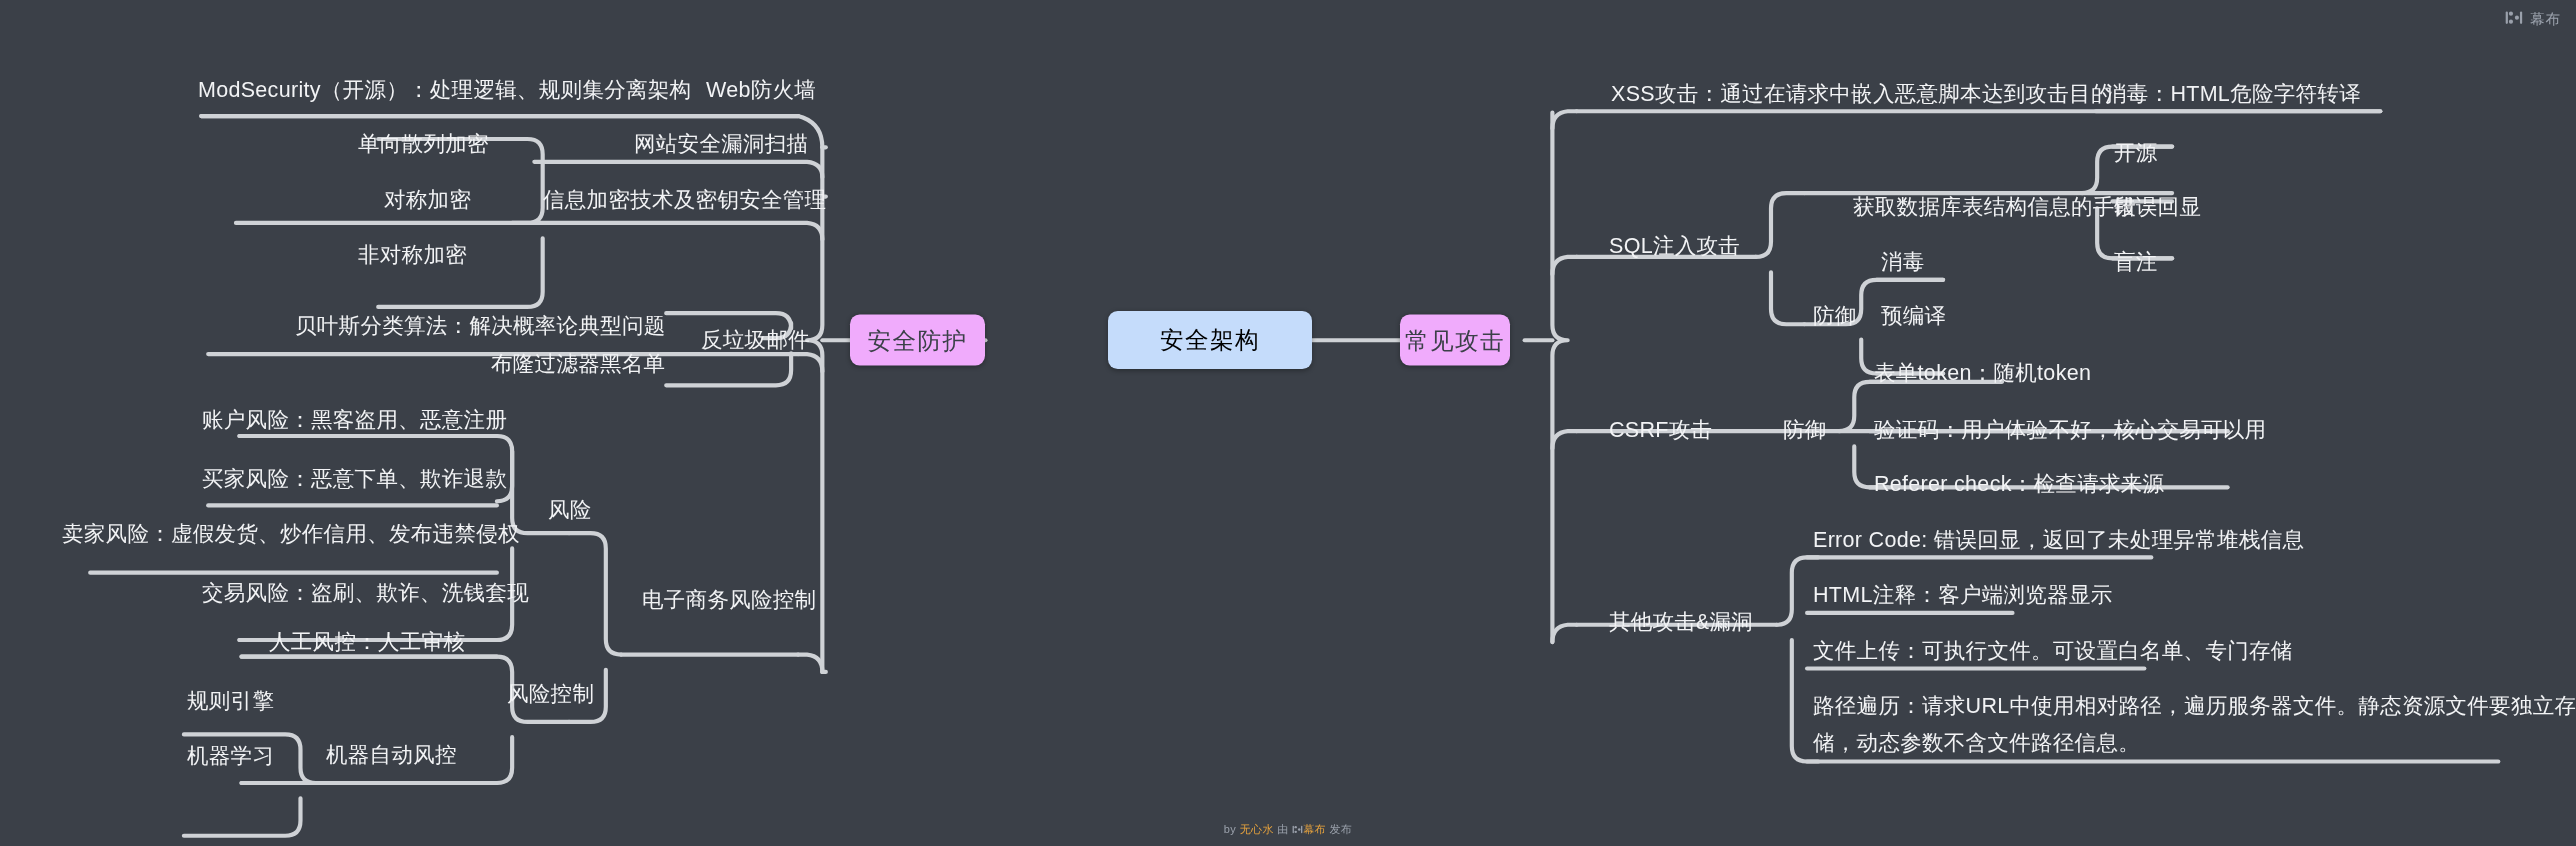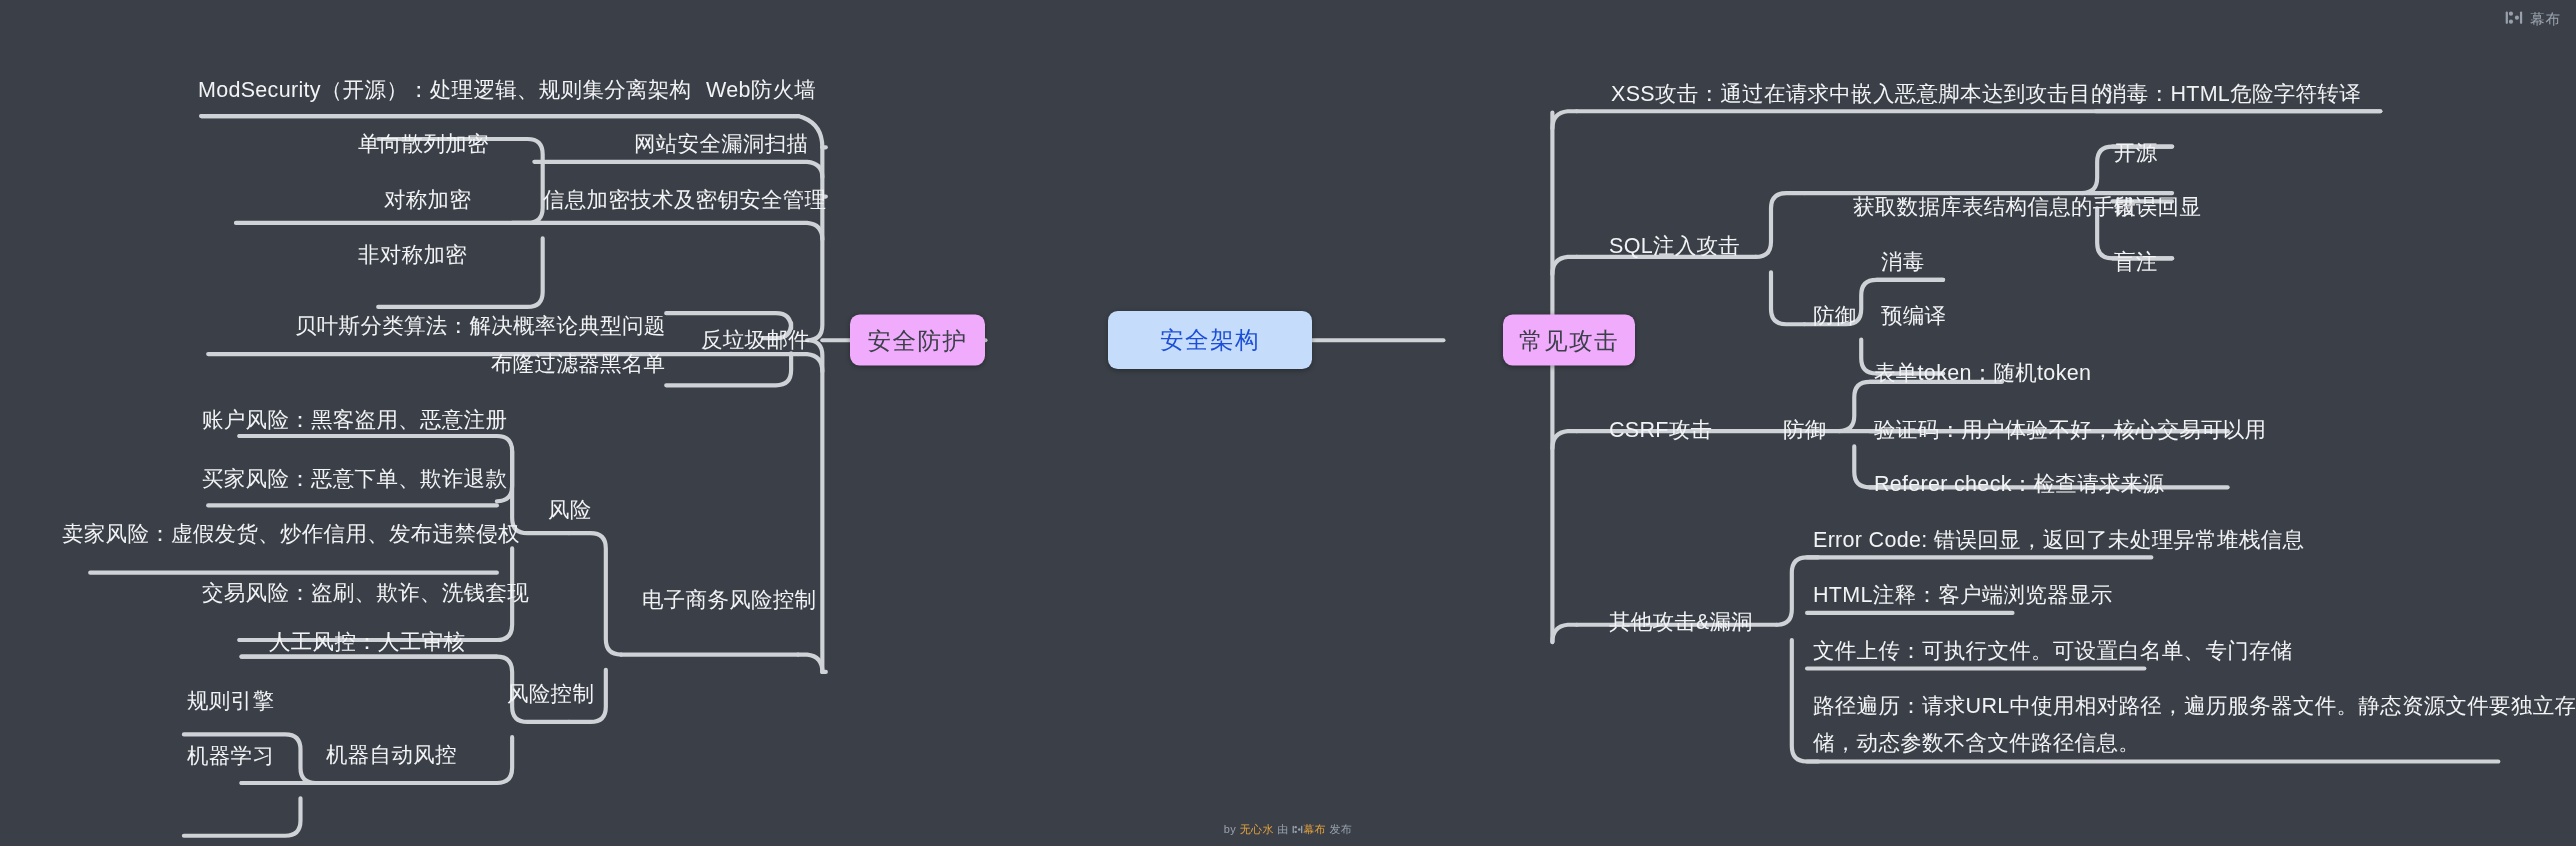--- a/index.html
+++ b/index.html
@@ -14,21 +14,21 @@
     font-size:21.5px;line-height:26px;letter-spacing:0.3px;
     transform:translate(0,-50%);
   }
   .lbl.wrap{white-space:normal;width:774px;line-height:37px;}
   .node{
     position:absolute;transform:translate(0,-50%);
     border-radius:9.7px;display:flex;align-items:center;justify-content:center;
     font-size:23.6px;letter-spacing:1.4px;
   }
   .node.mid{background:#f0abfc;color:#3b4048;box-shadow:0 1.4px 4.9px rgba(0,0,0,.33);}
-  .node.root{background:#c5dcfb;color:#1d4ed8;box-shadow:0 1.4px 5.6px rgba(0,0,0,.3);}
+  .node.root{background:#c5dcfb;color:#000000;box-shadow:0 1.4px 5.6px rgba(0,0,0,.3);}
   #brand{
     position:absolute;top:9.7px;right:15.3px;display:flex;align-items:center;gap:7.6px;
     color:#9aa0ab;font-size:14.6px;letter-spacing:0.7px;
   }
   #footer{
     position:absolute;left:0;right:0;bottom:9.7px;text-align:center;
     font-size:11px;color:#9aa0ab;letter-spacing:0.4px;
   }
   #footer .hl{color:#e8a33d;}
   .mubu-dot{display:inline-block;vertical-align:middle;}
@@ -139,21 +139,21 @@
     <path d="M2604 963 H3090"></path>
     <path d="M2604 1097 H3600"></path>
 
   </g>
 </svg>
 
 <div class="node root" style="left:1108px;top:340px;width:204px;height:58px;">安全架构</div>
 
 <div class="node mid" style="left:850px;top:340px;width:135px;height:51px;">安全防护</div>
 
-<div class="node mid" style="left:1503px;top:340px;width:132px;height:51px;">常见攻击</div>
+<div class="node mid" style="left:1400px;top:340px;width:110px;height:51px;">常见攻击</div>
 
 <div class="lbl" style="left:198px;top:90px;">ModSecurity（开源）：处理逻辑、规则集分离架构</div>
 <div class="lbl" style="left:706px;top:90px;">Web防火墙</div>
 
 <div class="lbl" style="left:634px;top:144px;">网站安全漏洞扫描</div>
 
 <div class="lbl" style="left:358px;top:144px;">单向散列加密</div>
 <div class="lbl" style="left:384px;top:200px;">对称加密</div>
 <div class="lbl" style="left:358px;top:255px;">非对称加密</div>
 <div class="lbl" style="left:543px;top:200px;">信息加密技术及密钥安全管理</div>

